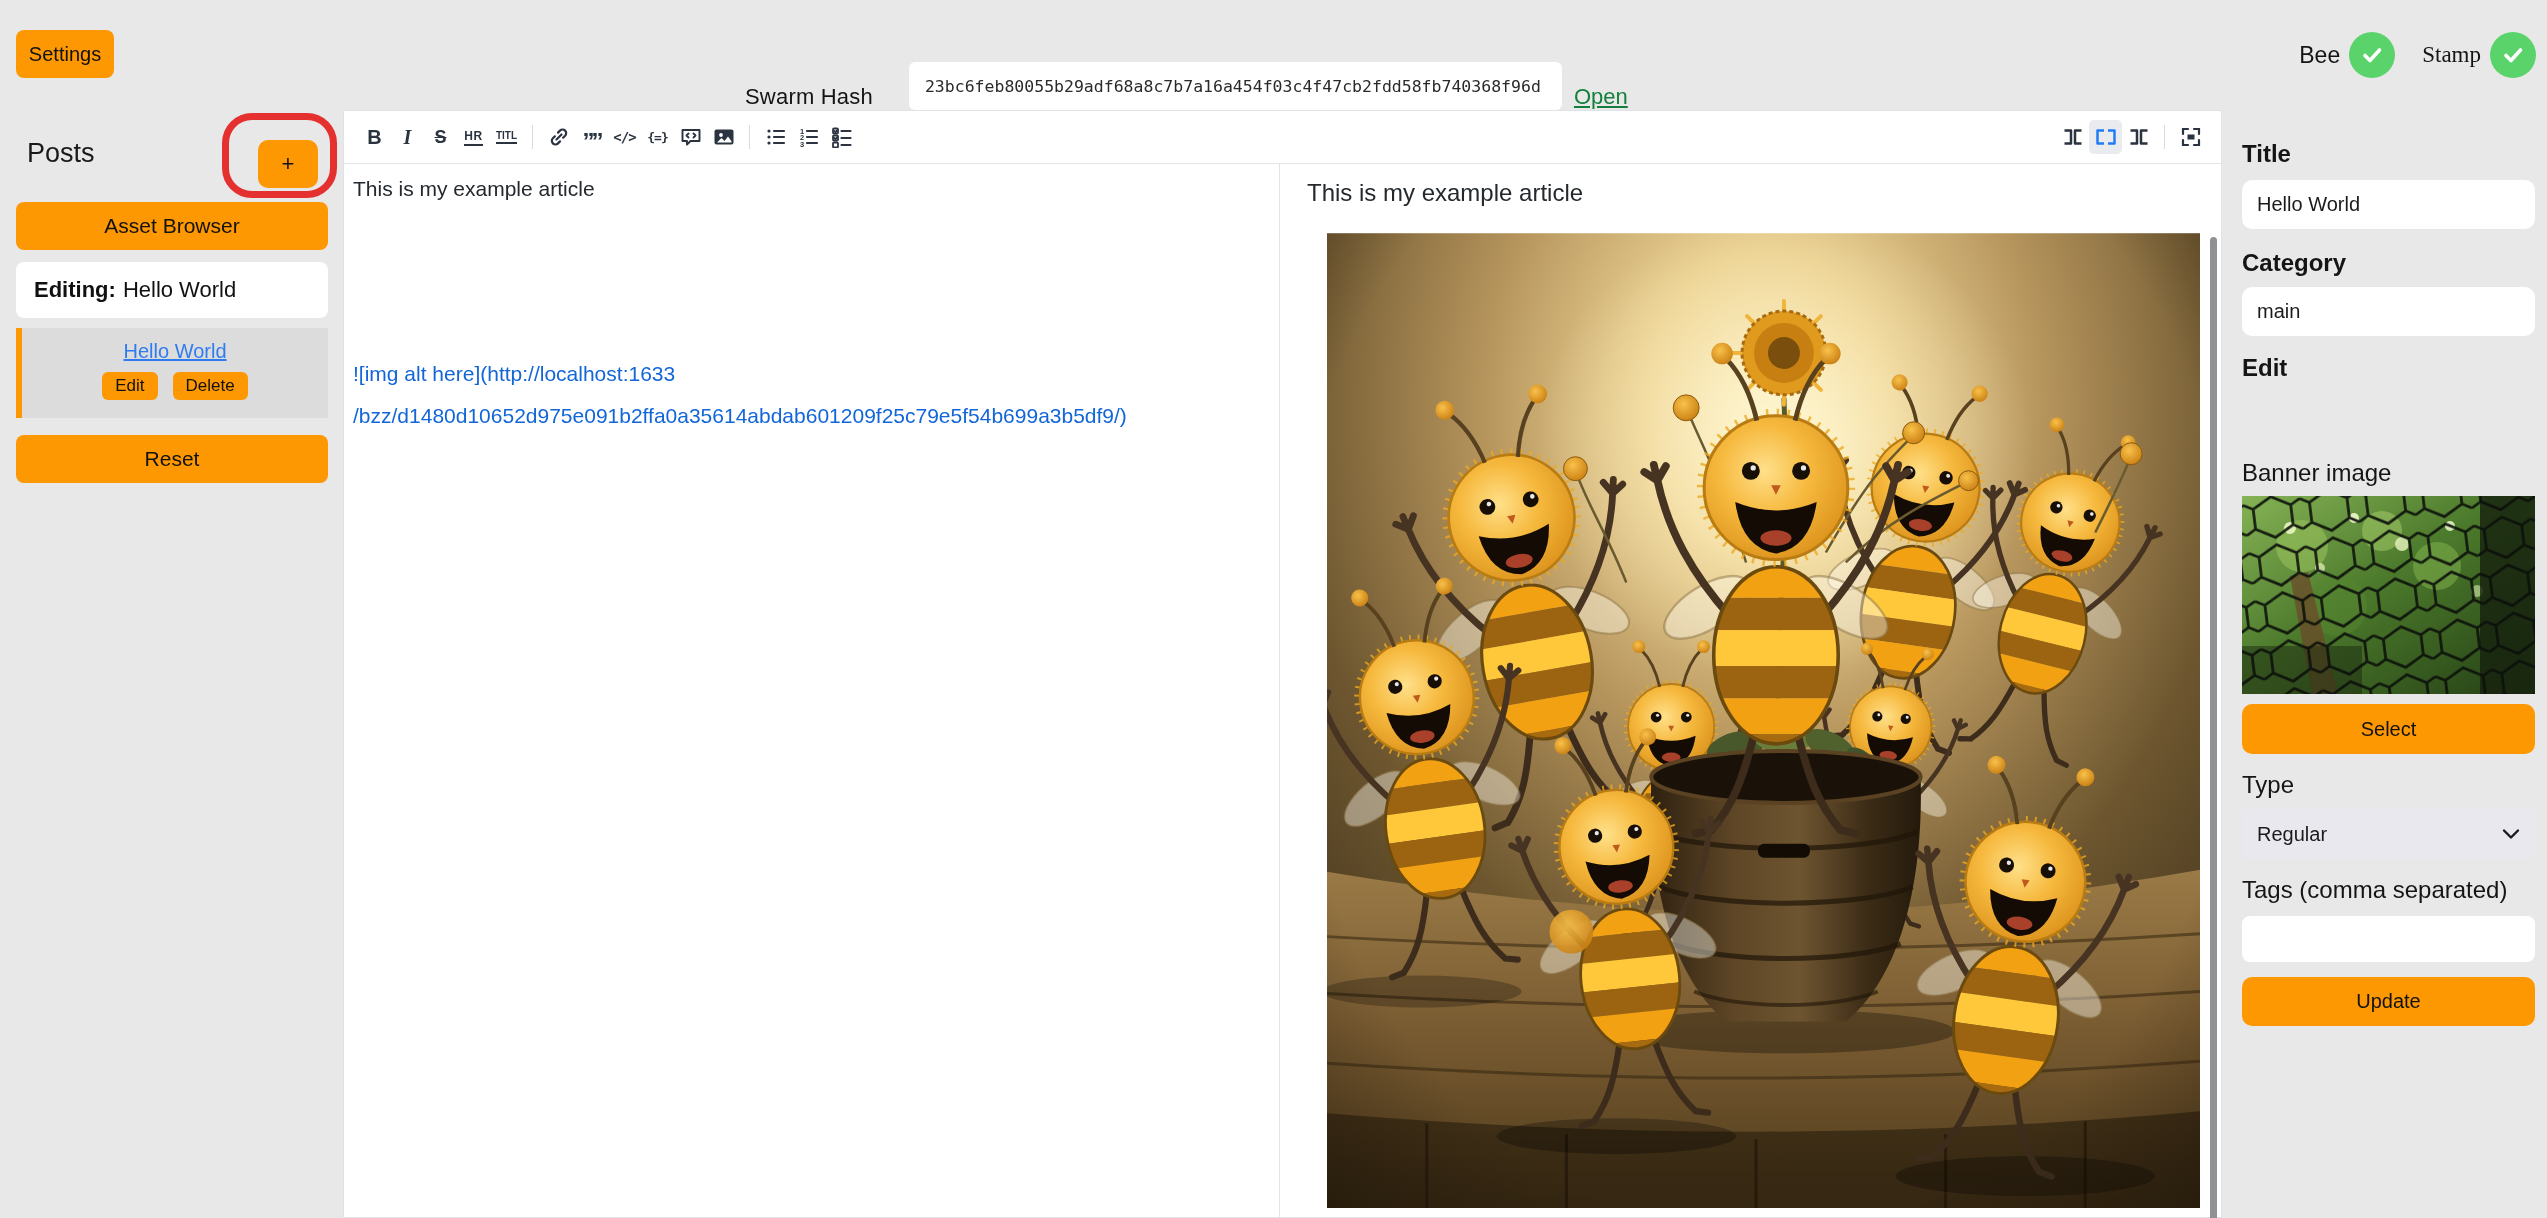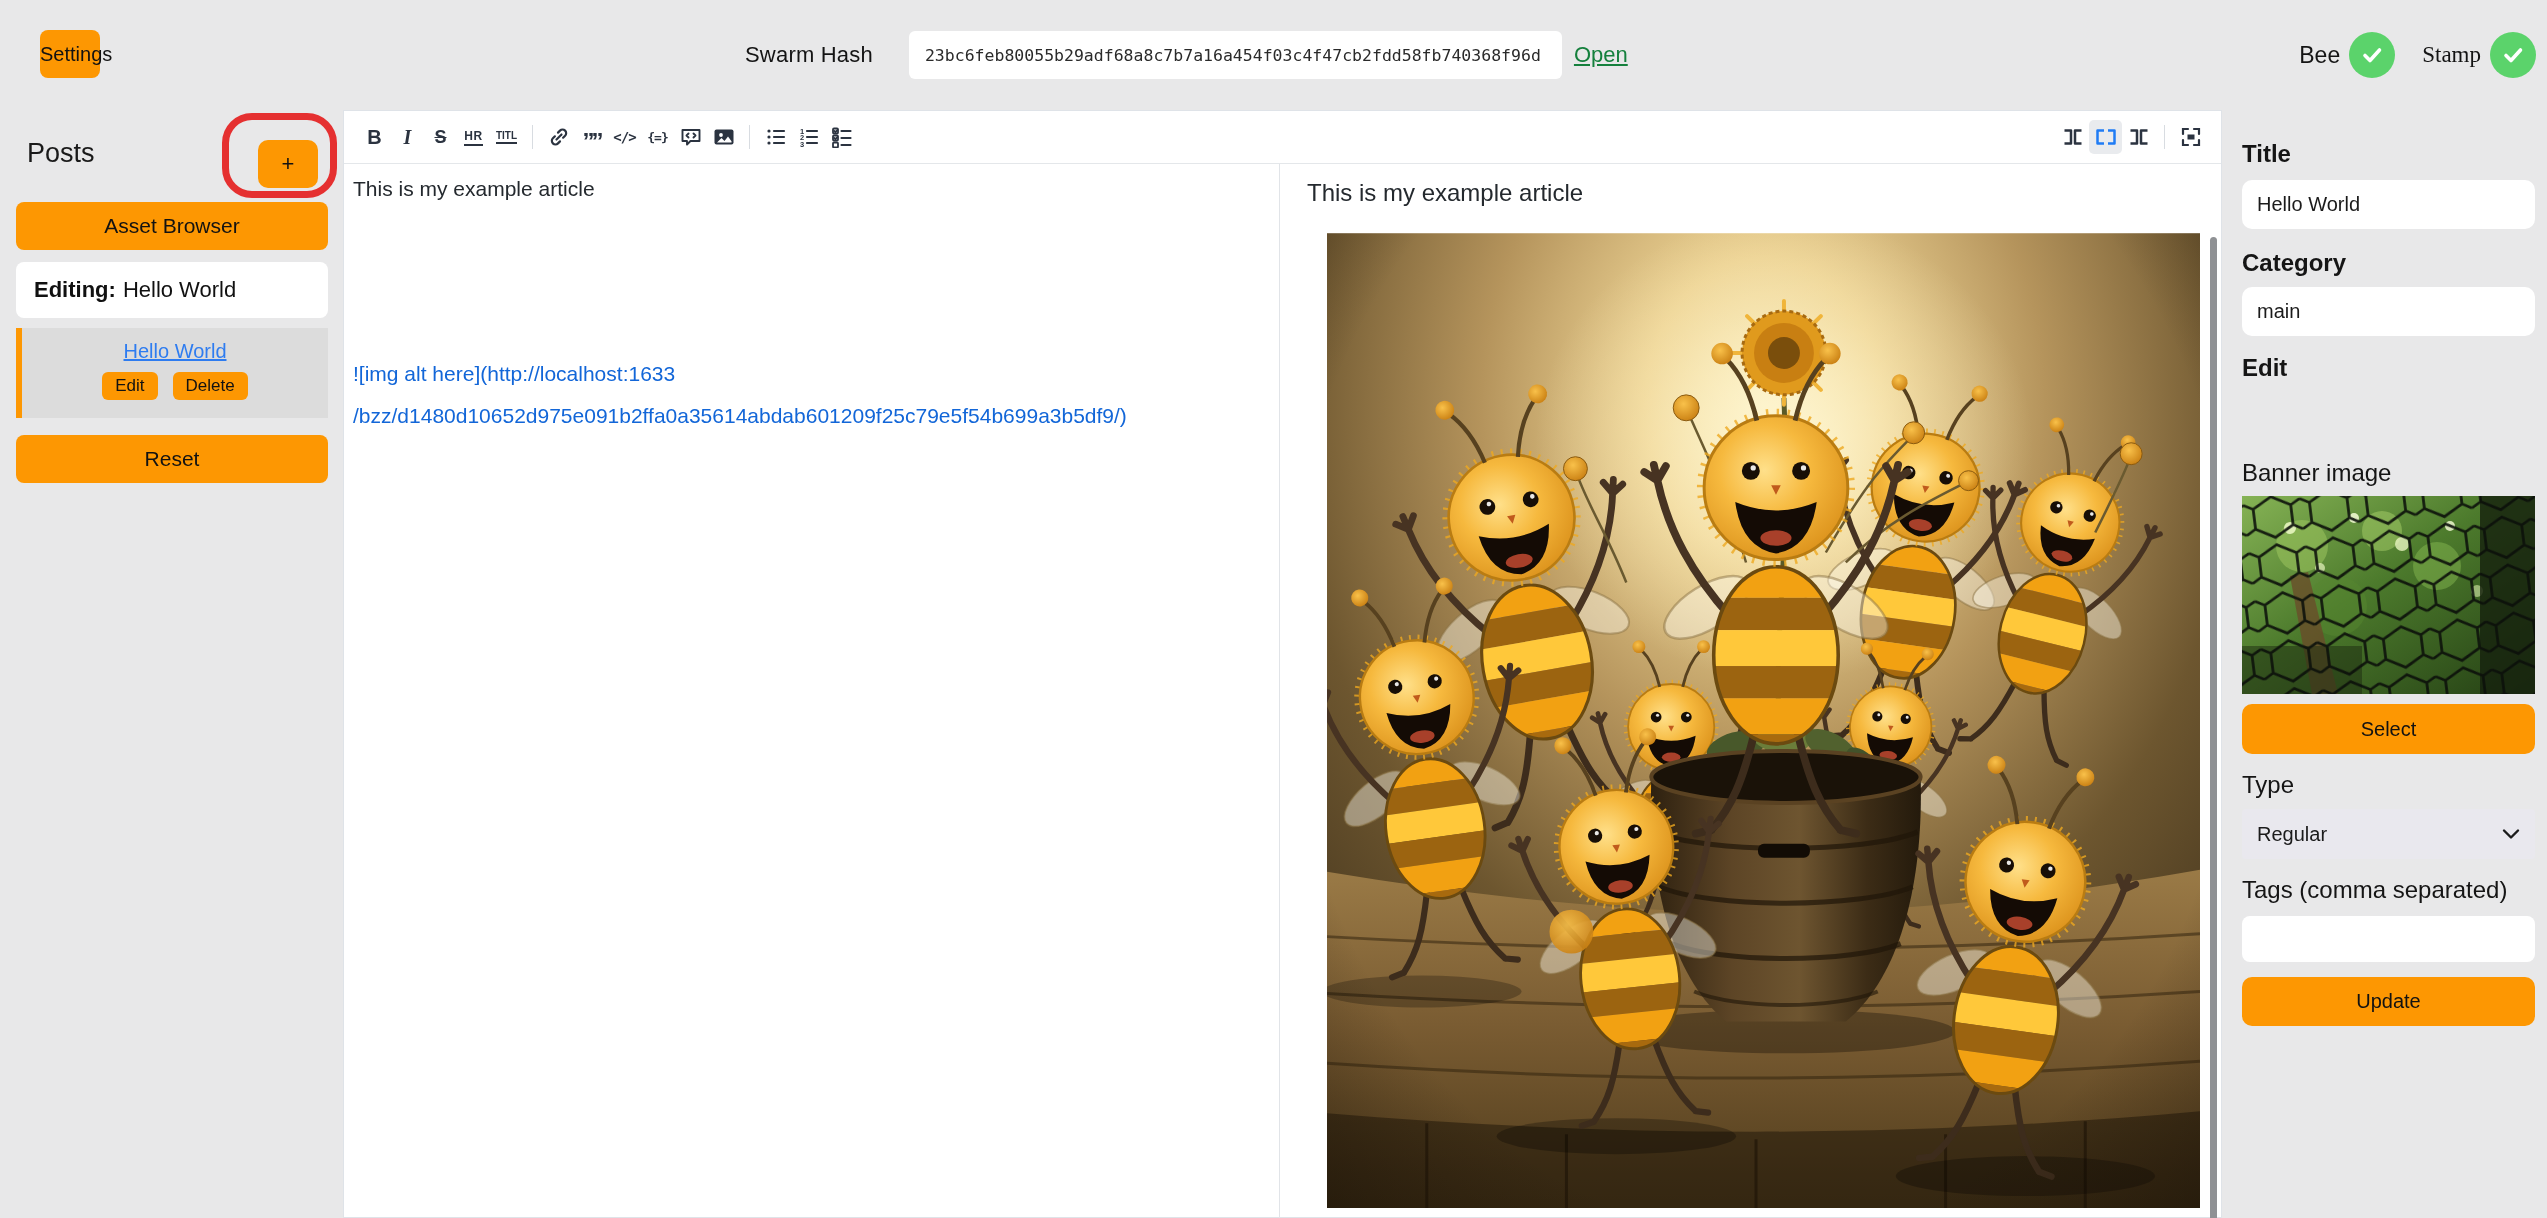--- a/index.html
+++ b/index.html
@@ -3,22 +3,22 @@
 <meta charset="utf-8">
 <style>
   * { margin:0; padding:0; box-sizing:border-box; }
   html,body { width:2547px; height:1218px; }
   body { font-family:"Liberation Sans", sans-serif; background:#e8e8e9; overflow:hidden; }
   .app { position:relative; width:2547px; height:1218px; overflow:hidden; }
 
   
   .topbar { position:absolute; left:0; top:0; width:2547px; height:110px; }
   .btn { border:none; cursor:pointer; background:#fd9702; color:#121212; font-family:"Liberation Sans",sans-serif; }
-  .settings-btn { position:absolute; left:16px; top:30px; width:60px; height:48px; border-radius:8px; font-size:20px;margin-left:24px; }
-  .hash-group { position:absolute; left:745px; top:0; height:110px; display:flex; align-items:center; gap:12px; }
+  .settings-btn { position:absolute; left:16px; top:30px; width:98px; height:48px; border-radius:8px; font-size:20px; }
+  .hash-group { position:absolute; left:745px; top:0; height:110px; display:flex; align-items:flex-end; gap:12px; }
   .hash-label { font-size:22px; color:#141414; letter-spacing:.2px; }
   .hash-input { width:653px; height:48px; border:none; border-radius:6px; background:#fff;
                 font-family:"DejaVu Sans Mono",monospace; font-size:16.5px; color:#2a2a2a; padding:0 16px;margin-left:24px; }
   .open-link { font-size:22px; color:#15803d; text-decoration:underline; font-weight:400; }
   .status-group { position:absolute; right:11px; top:0; height:110px; display:flex; align-items:center; }
   .status-label { font-size:23px; color:#141414; }
   .check { width:46px; height:46px; border-radius:50%; background:#5bd36b; display:flex; align-items:center; justify-content:center; margin-left:9px; }
   .check + .status-label { margin-left:27px;font-family:Liberation Serif, serif; }
   .check svg { width:24px; height:24px; }
 

